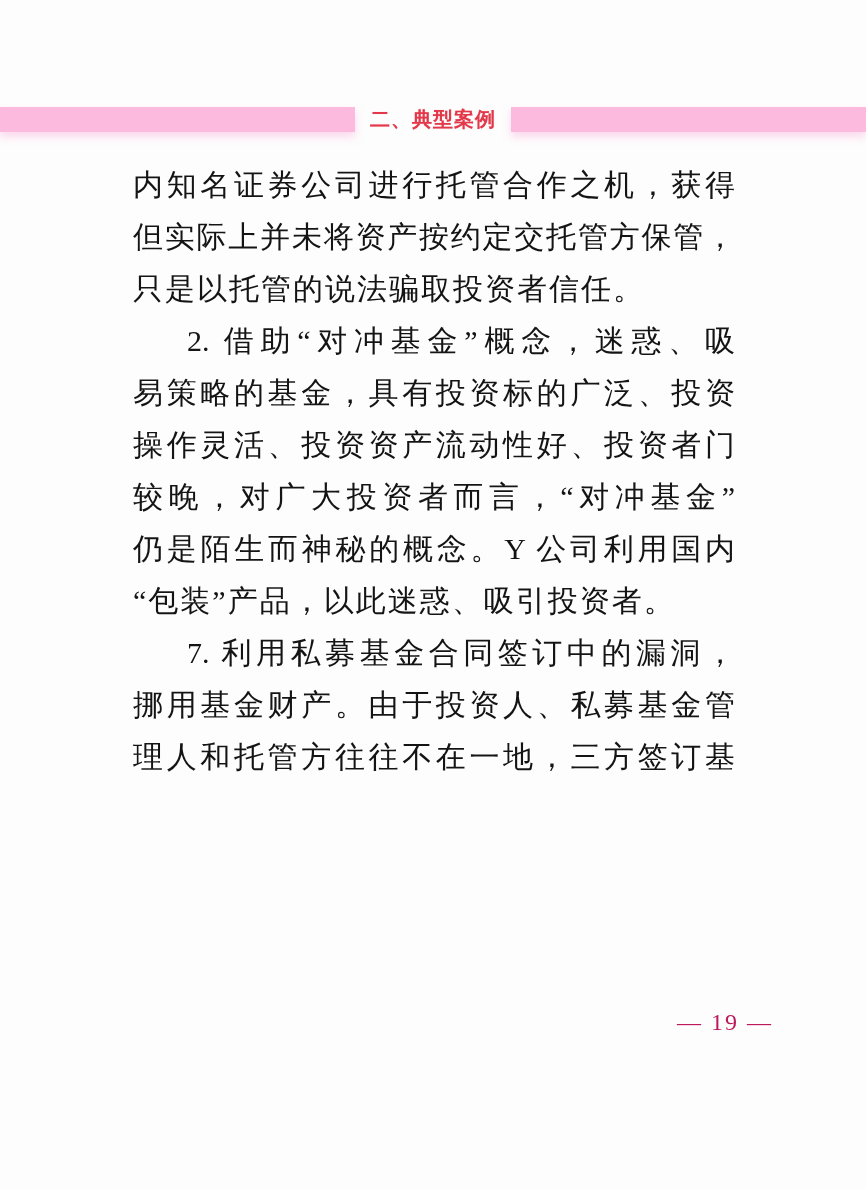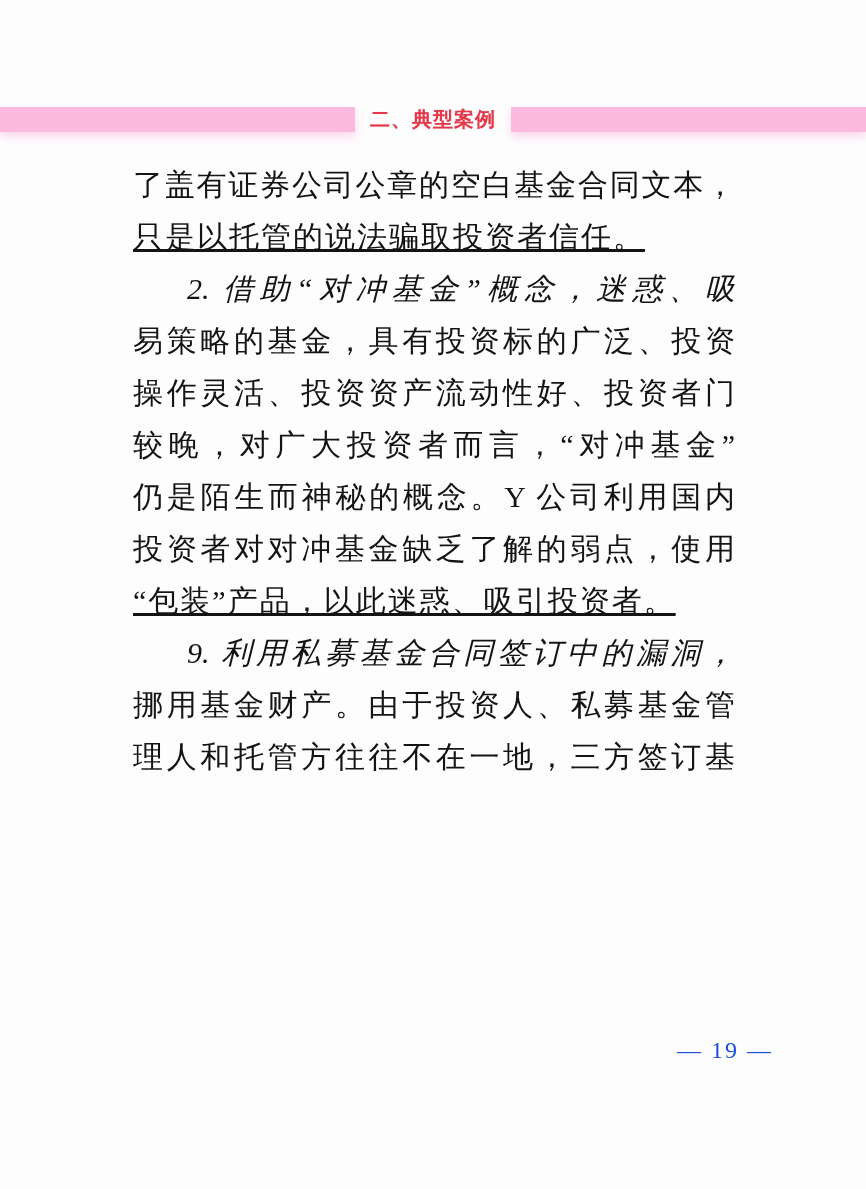--- a/index.html
+++ b/index.html
@@ -66,65 +66,63 @@
     height: 52px;
     color: #141414;
     text-align: justify;
     text-align-last: justify;
     text-justify: inter-character;
     letter-spacing: 0;
     white-space: nowrap;
   }
   .line.indent {
     padding-left: 54px;
-    font-style: italic;
   }
   .line.no-justify {
     text-align: center;
     text-align-last: left;
     letter-spacing: 2px;
-    text-decoration: underline;
   }
 
   
   .page-number {
     position: absolute;
-    top: 1034px;
+    top: 1006px;
     right: 93px;
     font-size: 24px;
     line-height: 32px;
     letter-spacing: 2px;
-    color: #1d4ed8;
+    color: #be185d;
     white-space: nowrap;
   }
 </style>
 </head>
 <body>
 
 <div class="page">
 
   <div class="header-band">
     <div class="band-seg"></div>
     <div class="band-gap">
       <span class="header-title">二、典型案例</span>
     </div>
     <div class="band-seg"></div>
   </div>
 
   <div class="text-block">
 
-      <div class="line">了盖有证券公司公章的空白基金合同文本，</div>
+  <div class="line">内知名证券公司进行托管合作之机，获得</div>
+      <div class="line">但实际上并未将资产按约定交托管方保管，</div>
       <div class="line no-justify">只是以托管的说法骗取投资者信任。</div>
       <div class="line indent">2. 借助“对冲基金”概念，迷惑、吸</div>
       <div class="line">易策略的基金，具有投资标的广泛、投资</div>
       <div class="line">操作灵活、投资资产流动性好、投资者门</div>
       <div class="line">较晚，对广大投资者而言，“对冲基金”</div>
       <div class="line">仍是陌生而神秘的概念。Y 公司利用国内</div>
-      <div class="line">投资者对对冲基金缺乏了解的弱点，使用</div>
       <div class="line no-justify">“包装”产品，以此迷惑、吸引投资者。</div>
-      <div class="line indent">9. 利用私募基金合同签订中的漏洞，</div>
+      <div class="line indent">7. 利用私募基金合同签订中的漏洞，</div>
       <div class="line">挪用基金财产。由于投资人、私募基金管</div>
       <div class="line">理人和托管方往往不在一地，三方签订基</div>
     </div>
 
   <div class="page-number">— 19 —</div>
 
 </div>
 
 </body></html>

